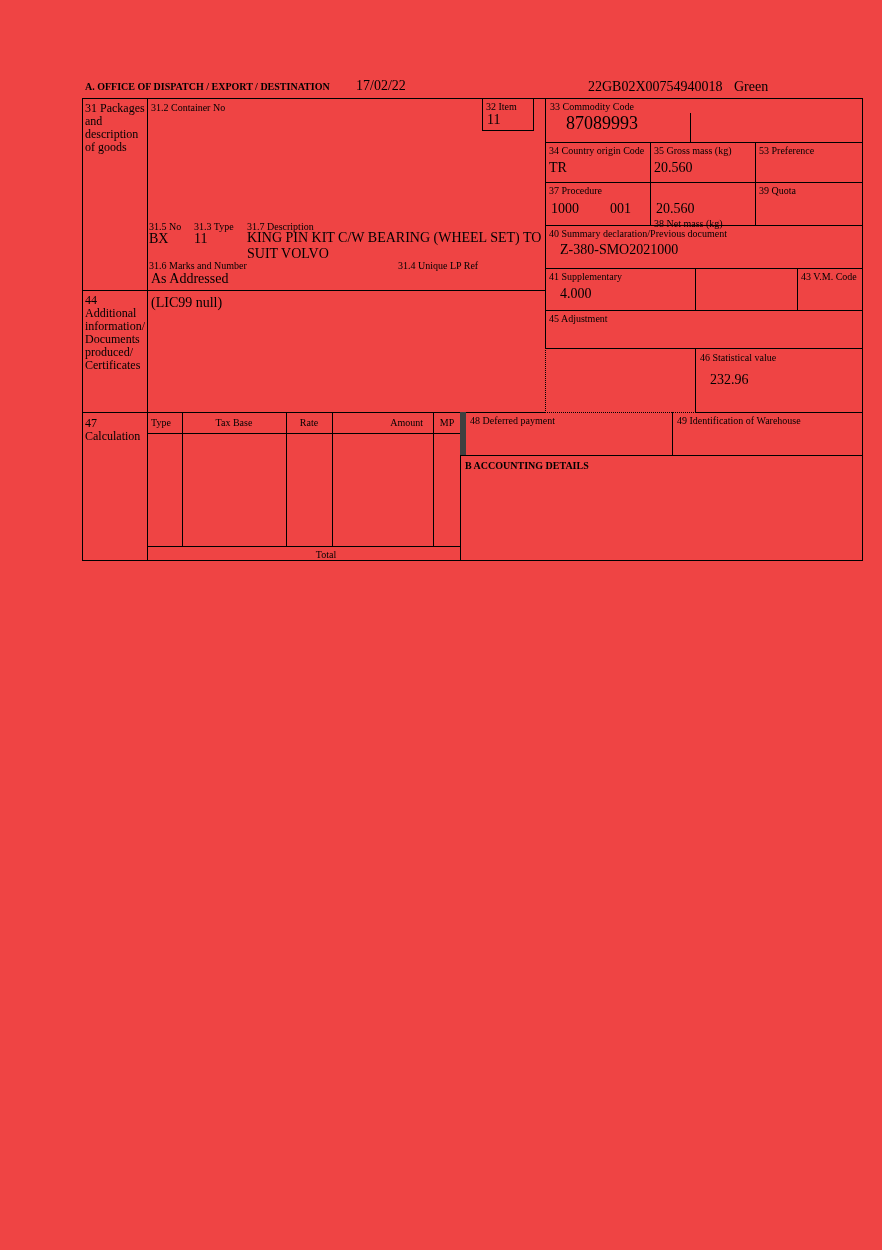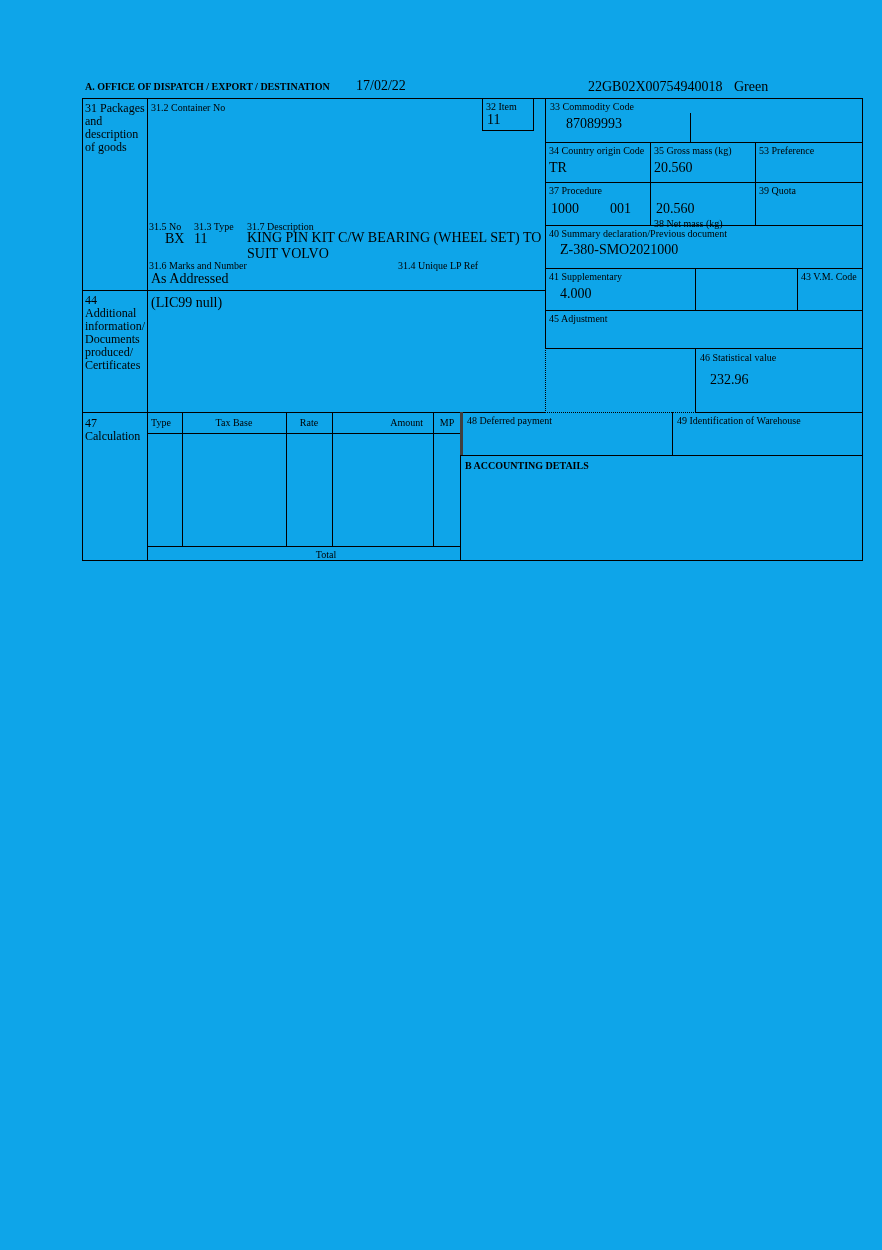--- a/index.html
+++ b/index.html
@@ -1,24 +1,24 @@
 <!DOCTYPE html>
 <html><head>
 <meta charset="utf-8">
 <style>
   *{margin:0;padding:0;box-sizing:border-box}
   html,body{background:#fff}
   body{width:882px;height:1250px;font-family:"Liberation Serif",serif;color:#000}
-  .page{position:relative;width:882px;height:1250px;background:#0ea5e9;overflow:hidden}
+  .page{position:relative;width:882px;height:1250px;background:#ef4444;overflow:hidden}
   .abs{position:absolute}
   .box{position:absolute;border:1px solid #000;background:transparent}
   .lbl{font-size:10px;line-height:12px}
   .lbl13{font-size:12px;line-height:13px}
   .val{font-size:14px;line-height:16px}
-  .val-lg{font-size:14px;line-height:17px}
+  .val-lg{font-size:18px;line-height:17px}
   .b{font-weight:bold}
   .prelines{white-space:pre-line}
   .line{position:absolute;background:#000}
   .center{text-align:center}
   .right{text-align:right}
 </style>
 </head>
 <body>
 
 <div class="page">
@@ -45,21 +45,21 @@
   <div class="box" style="left:82px;top:412px;width:66px;height:149px;padding-left:28px;">
     <div class="abs lbl13 prelines" style="left:2px;top:4px;">47
 Calculation</div>
   </div>
 
   <div class="box" style="left:147px;top:98px;width:399px;height:193px;">
     <div class="abs lbl" style="left:3px;top:3px;">31.2 Container No</div>
     <div class="abs lbl" style="left:1px;top:122px;">31.5 No</div>
     <div class="abs lbl" style="left:46px;top:122px;">31.3 Type</div>
     <div class="abs lbl" style="left:99px;top:122px;">31.7 Description</div>
-    <div class="abs val" style="left:1px;top:132px;padding-left:16px;">BX</div>
+    <div class="abs val" style="left:1px;top:132px;">BX</div>
     <div class="abs val" style="left:46px;top:132px;">11</div>
     <div class="abs val prelines" style="left:99px;top:131px;">KING PIN KIT C/W BEARING (WHEEL SET) TO
 SUIT VOLVO</div>
     <div class="abs lbl" style="left:1px;top:161px;">31.6 Marks and Number</div>
     <div class="abs lbl" style="left:250px;top:161px;">31.4 Unique LP Ref</div>
     <div class="abs val" style="left:3px;top:172px;">As Addressed</div>
   </div>
 
   <div class="box" style="left:482px;top:98px;width:52px;height:33px;">
     <div class="abs lbl" style="left:3px;top:2px;">32 Item</div>
@@ -133,21 +133,21 @@
     <div class="abs lbl center" style="left:285px;top:4px;width:28px;">MP</div>
     <div class="line" style="left:0;top:20px;width:313px;height:1px;"></div>
     <div class="line" style="left:34px;top:0;width:1px;height:133px;"></div>
     <div class="line" style="left:138px;top:0;width:1px;height:133px;"></div>
     <div class="line" style="left:184px;top:0;width:1px;height:133px;"></div>
     <div class="line" style="left:285px;top:0;width:1px;height:133px;"></div>
     <div class="line" style="left:0;top:133px;width:313px;height:1px;"></div>
     <div class="abs lbl center" style="left:155px;top:136px;width:46px;">Total</div>
   </div>
 
-  <div class="abs" style="left:460px;top:412px;width:213px;height:44px;border-left:3px solid #404040;border-bottom:1px solid #000;">
+  <div class="abs" style="left:460px;top:412px;width:213px;height:44px;border-left:6px solid #404040;border-bottom:1px solid #000;">
     <div class="abs lbl" style="left:4px;top:3px;">48 Deferred payment</div>
   </div>
   <div class="abs" style="left:672px;top:412px;width:191px;height:44px;border-left:1px solid #000;border-right:1px solid #000;border-bottom:1px solid #000;">
     <div class="abs lbl" style="left:4px;top:3px;">49 Identification of Warehouse</div>
   </div>
 
   <div class="box" style="left:460px;top:455px;width:403px;height:106px;">
     <div class="abs lbl b" style="left:4px;top:4px;">B ACCOUNTING DETAILS</div>
   </div>
 

